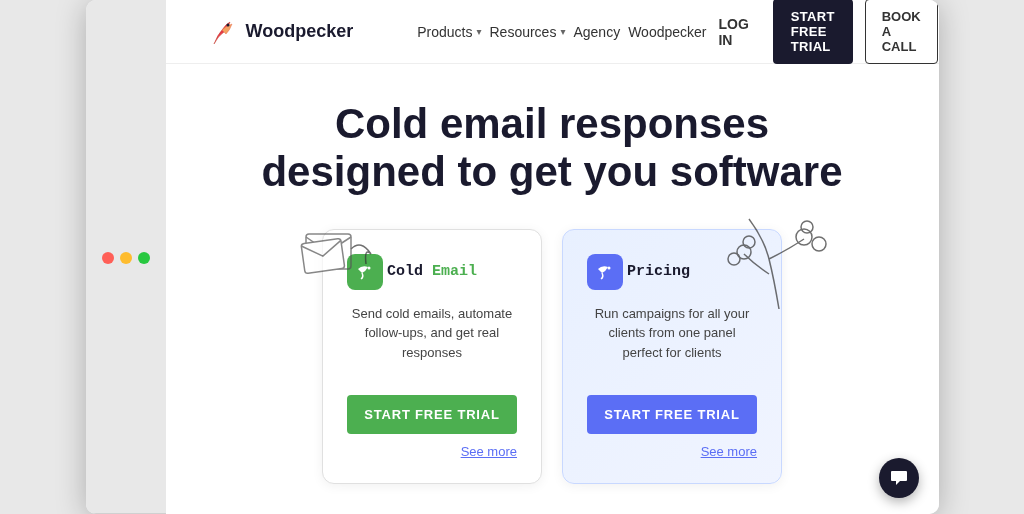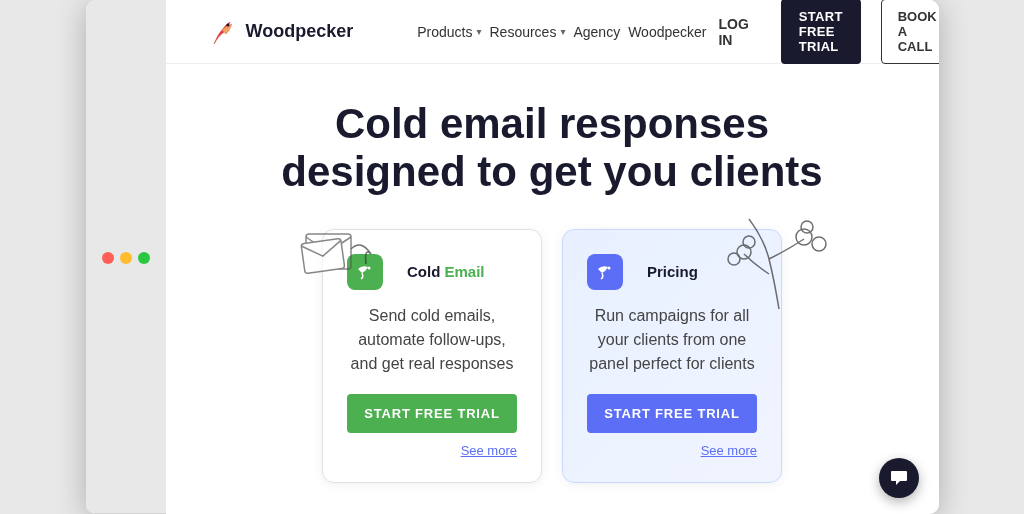--- a/index.html
+++ b/index.html
@@ -86,21 +86,21 @@
       align-items: center;
       gap: 4px;
     }
     .nav-link .chevron {
       font-size: 10px;
       color: #666;
     }
     .nav-actions {
       display: flex;
       align-items: center;
-      gap: 20px;
+      gap: 12px;
     }
     .btn-login {
       font-size: 14px;
       font-weight: 600;
       color: #333;
       cursor: pointer;
       padding: 8px 12px;
     }
     .btn-start-trial-nav {
       background: #1a1a2e;
@@ -167,45 +167,46 @@
       width: 220px;
       box-shadow: 0 2px 12px rgba(0,0,0,0.06);
     }
     .card-agency {
       background: linear-gradient(135deg, #e8f0ff 0%, #f0f4ff 100%);
       border-color: #c8d8ff;
     }
     .card-header {
       display: flex;
       align-items: center;
-      gap: 24px;
+      gap: 4px;
       margin-bottom: 14px;
+      font-family: Liberation Mono, monospace;
     }
     .card-icon {
       width: 36px;
       height: 36px;
       border-radius: 8px;
       display: flex;
       align-items: center;
       justify-content: center;
       font-size: 18px;
     }
     .card-icon-green { background: #4caf50; }
     .card-icon-blue { background: #5b6ef5; }
     .card-title {
       font-size: 15px;
       font-weight: 700;
       color: #1a1a2e;
     }
     .card-title .highlight-green { color: #4caf50; }
     .card-desc {
-      font-size: 16px;
+      font-size: 13px;
       color: #444;
       line-height: 1.5;
-      margin-bottom: 18px;
+      margin-bottom: 33px;
     }
     .card-desc .underline { }
     .btn-trial-green {
       display: block;
       width: 100%;
       background: #4caf50;
       color: #fff;
       font-size: 13px;
       font-weight: 800;
       text-align: center;
@@ -305,21 +306,21 @@
         <div class="nav-actions">
           <div class="btn-login">LOG IN</div>
           <div class="btn-start-trial-nav">START FREE TRIAL</div>
           <div class="btn-book-call">BOOK A CALL</div>
         </div>
       </nav>
 
       <section class="hero">
         <h1 class="hero-title">
           <span>Cold email responses</span><br>
-          <span>designed to get you clients</span>
+          <span>designed to get you software</span>
         </h1>
 
         <div class="cards-container">
 
           <svg class="deco-left" viewBox="0 0 100 80" fill="none" xmlns="http://www.w3.org/2000/svg">
             <rect x="10" y="15" width="45" height="35" rx="3" stroke="#555" stroke-width="1.5" fill="none"></rect>
             <path d="M10 18 L32 33 L55 18" stroke="#555" stroke-width="1.5" fill="none"></path>
             <rect x="5" y="25" width="40" height="30" rx="3" stroke="#555" stroke-width="1.5" fill="white" transform="rotate(-8 5 25)"></rect>
             <path d="M5 27 L25 40 L45 27" stroke="#555" stroke-width="1.5" fill="none" transform="rotate(-8 5 25)"></path>
             <path d="M55 30 Q65 20 75 35 Q68 28 70 45" stroke="#333" stroke-width="1.5" fill="none"></path>

